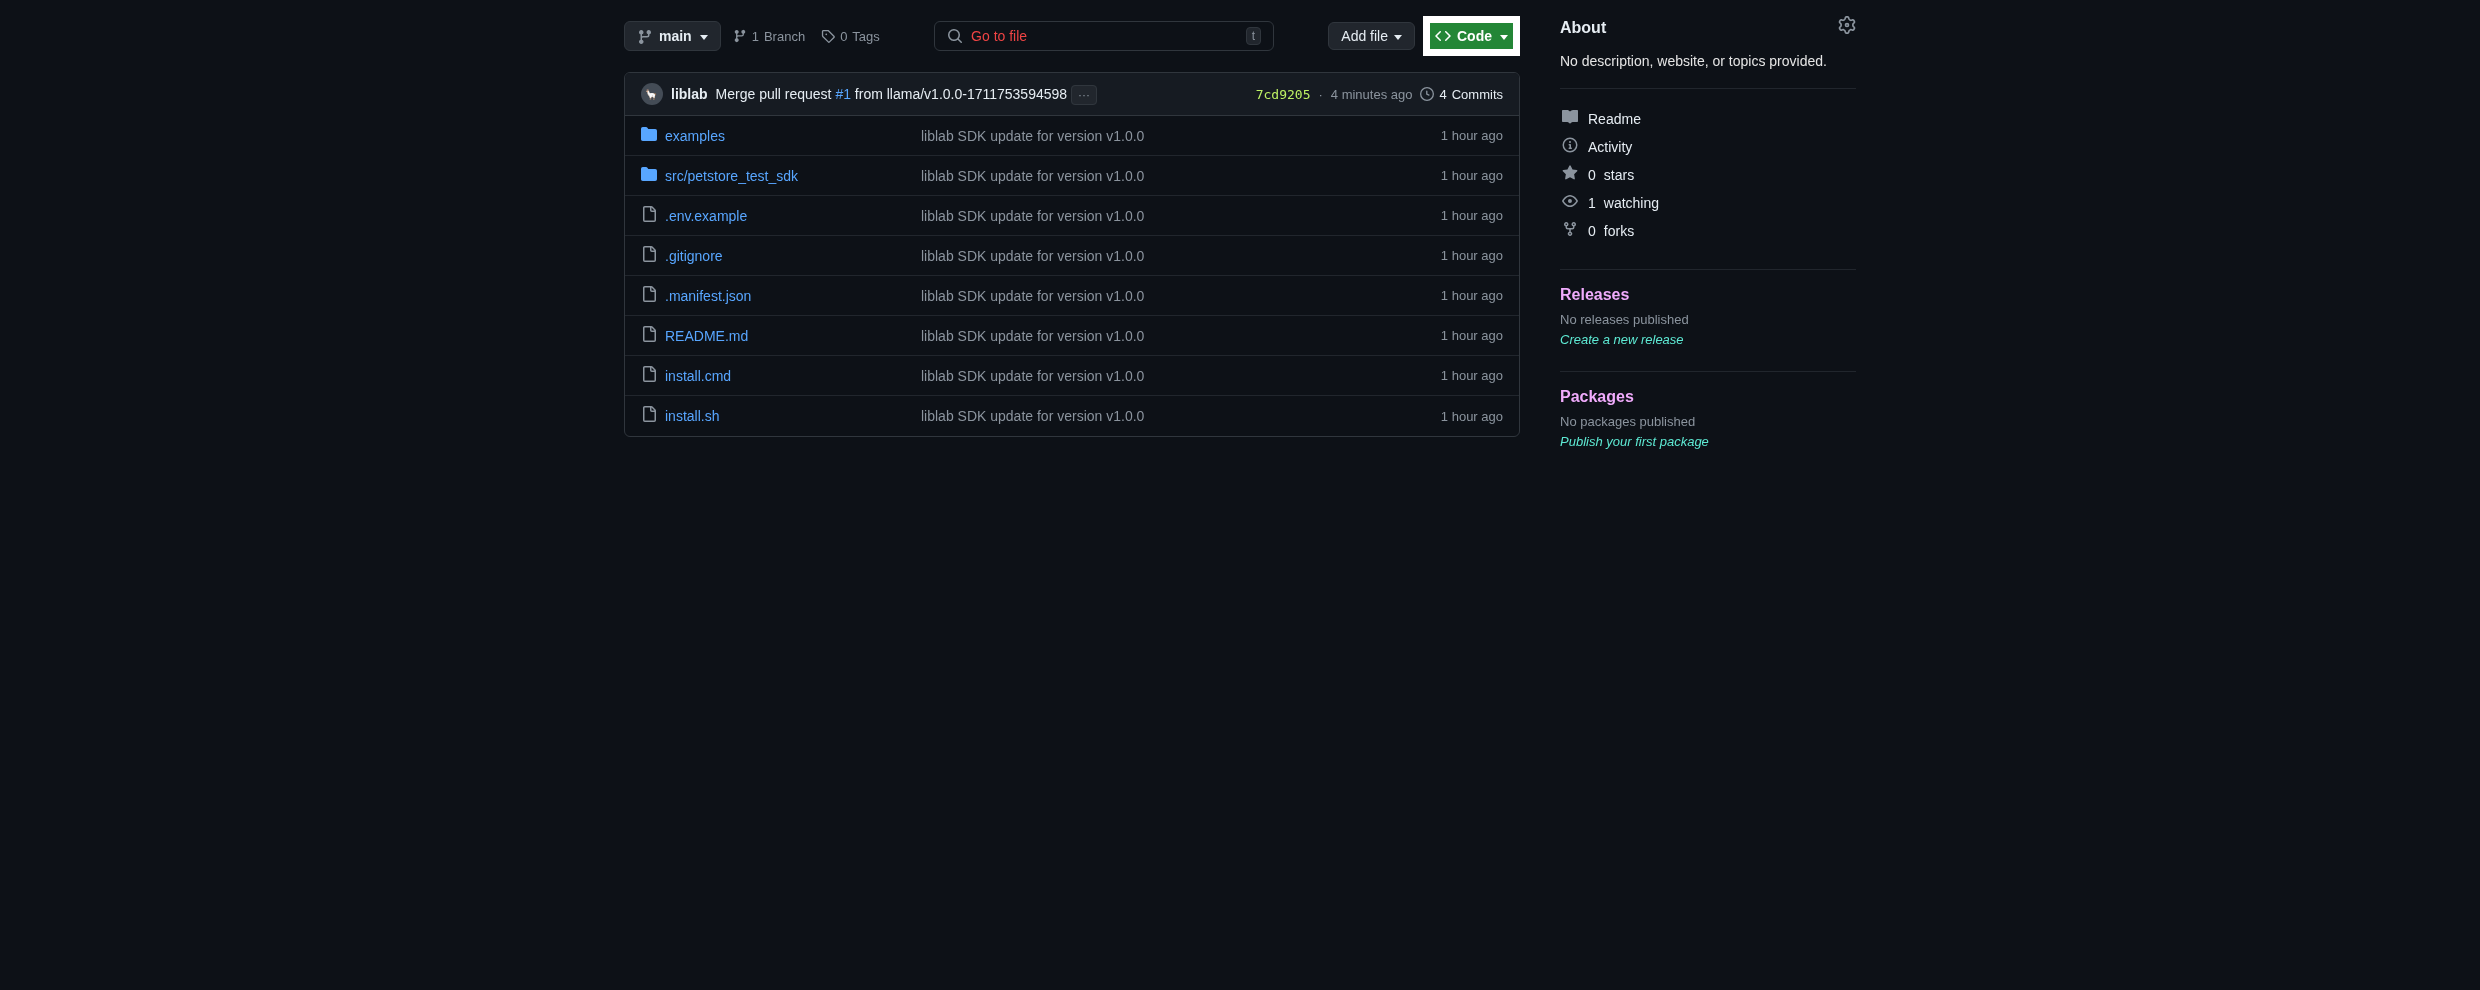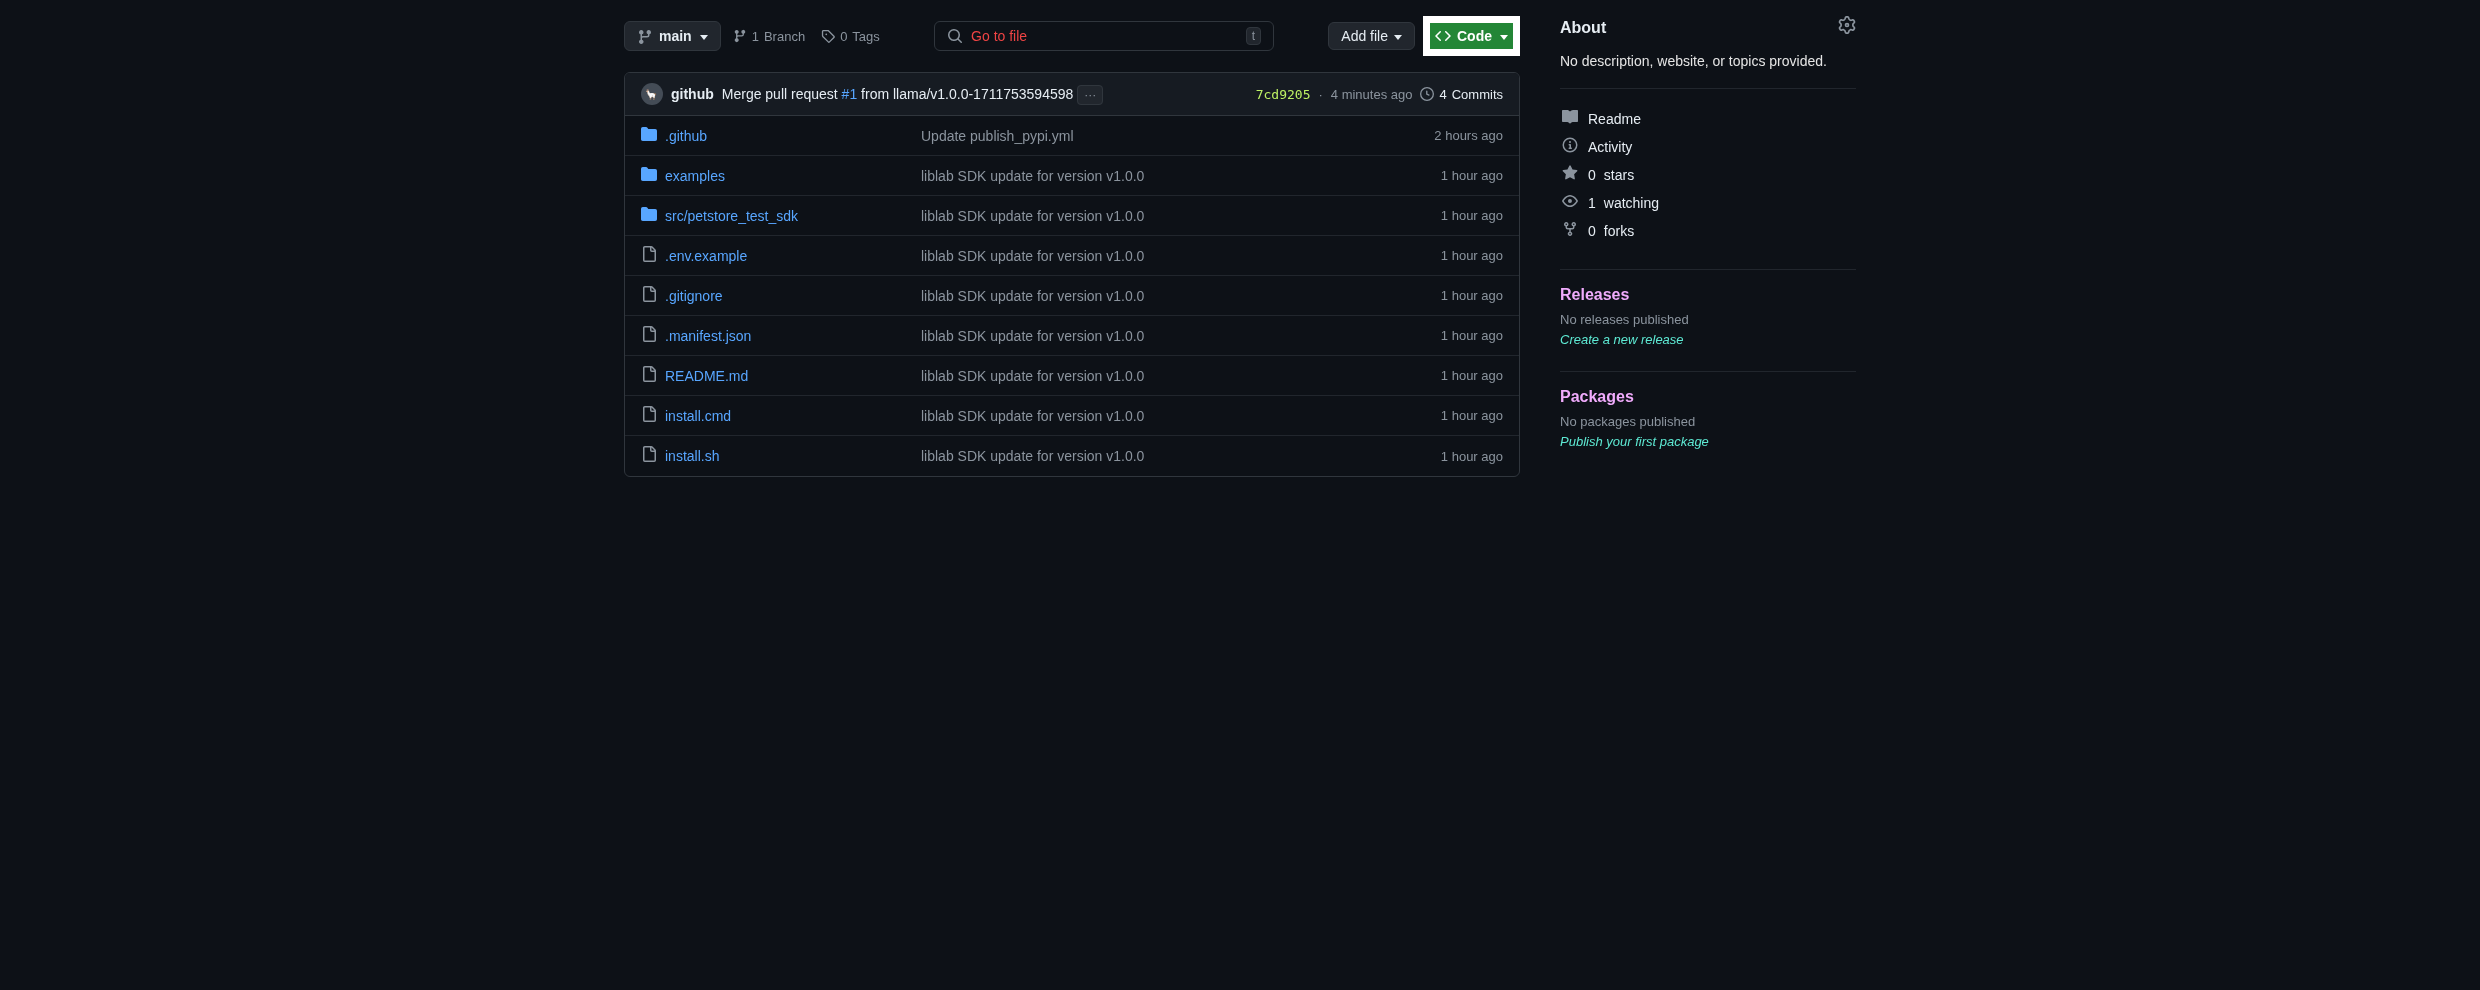--- a/index.html
+++ b/index.html
@@ -353,21 +353,21 @@
           <span>Code</span>
           <span><span class="chevron-down" style="border-top-color:#fff"></span></span>
         </button>
       </div>
     </div>
 
     <div class="repo-table">
 
       <div class="commit-header">
         <div class="commit-avatar">🦙</div>
-        <span class="commit-author">github</span>
+        <span class="commit-author">liblab</span>
         <span class="commit-message">
           <span>Merge pull request </span><a class="commit-link">#1</a><span> from llama/v1.0.0-1711753594598</span>
           <span class="commit-dots">···</span>
         </span>
         <div class="commit-hash-area">
           <a class="commit-hash">7cd9205</a>
           <span>·</span>
           <span>4 minutes ago</span>
           <button class="commits-btn">
             <svg width="14" height="14" viewBox="0 0 16 16" fill="currentColor" style="color:#8b949e">
@@ -378,30 +378,20 @@
           </button>
         </div>
       </div>
 
       <div id="file-rows">
           <div class="file-row">
     <div class="file-name-cell">
       <span class="file-icon"><svg width="16" height="16" viewBox="0 0 16 16" fill="currentColor" style="color:#58a6ff">
                   <path d="M1.75 1A1.75 1.75 0 0 0 0 2.75v10.5C0 14.216.784 15 1.75 15h12.5A1.75 1.75 0 0 0 16 13.25v-8.5A1.75 1.75 0 0 0 14.25 3H7.5a.25.25 0 0 1-.2-.1l-.9-1.2C6.07 1.26 5.55 1 5 1Z"></path>
                 </svg></span>
-      <span>.github</span>
-    </div>
-    <div class="file-commit-msg">Update publish_pypi.yml</div>
-    <div class="file-time">2 hours ago</div>
-  </div>
-          <div class="file-row">
-    <div class="file-name-cell">
-      <span class="file-icon"><svg width="16" height="16" viewBox="0 0 16 16" fill="currentColor" style="color:#58a6ff">
-                  <path d="M1.75 1A1.75 1.75 0 0 0 0 2.75v10.5C0 14.216.784 15 1.75 15h12.5A1.75 1.75 0 0 0 16 13.25v-8.5A1.75 1.75 0 0 0 14.25 3H7.5a.25.25 0 0 1-.2-.1l-.9-1.2C6.07 1.26 5.55 1 5 1Z"></path>
-                </svg></span>
       <span>examples</span>
     </div>
     <div class="file-commit-msg">liblab SDK update for version v1.0.0</div>
     <div class="file-time">1 hour ago</div>
   </div>
           <div class="file-row">
     <div class="file-name-cell">
       <span class="file-icon"><svg width="16" height="16" viewBox="0 0 16 16" fill="currentColor" style="color:#58a6ff">
                   <path d="M1.75 1A1.75 1.75 0 0 0 0 2.75v10.5C0 14.216.784 15 1.75 15h12.5A1.75 1.75 0 0 0 16 13.25v-8.5A1.75 1.75 0 0 0 14.25 3H7.5a.25.25 0 0 1-.2-.1l-.9-1.2C6.07 1.26 5.55 1 5 1Z"></path>
                 </svg></span>

